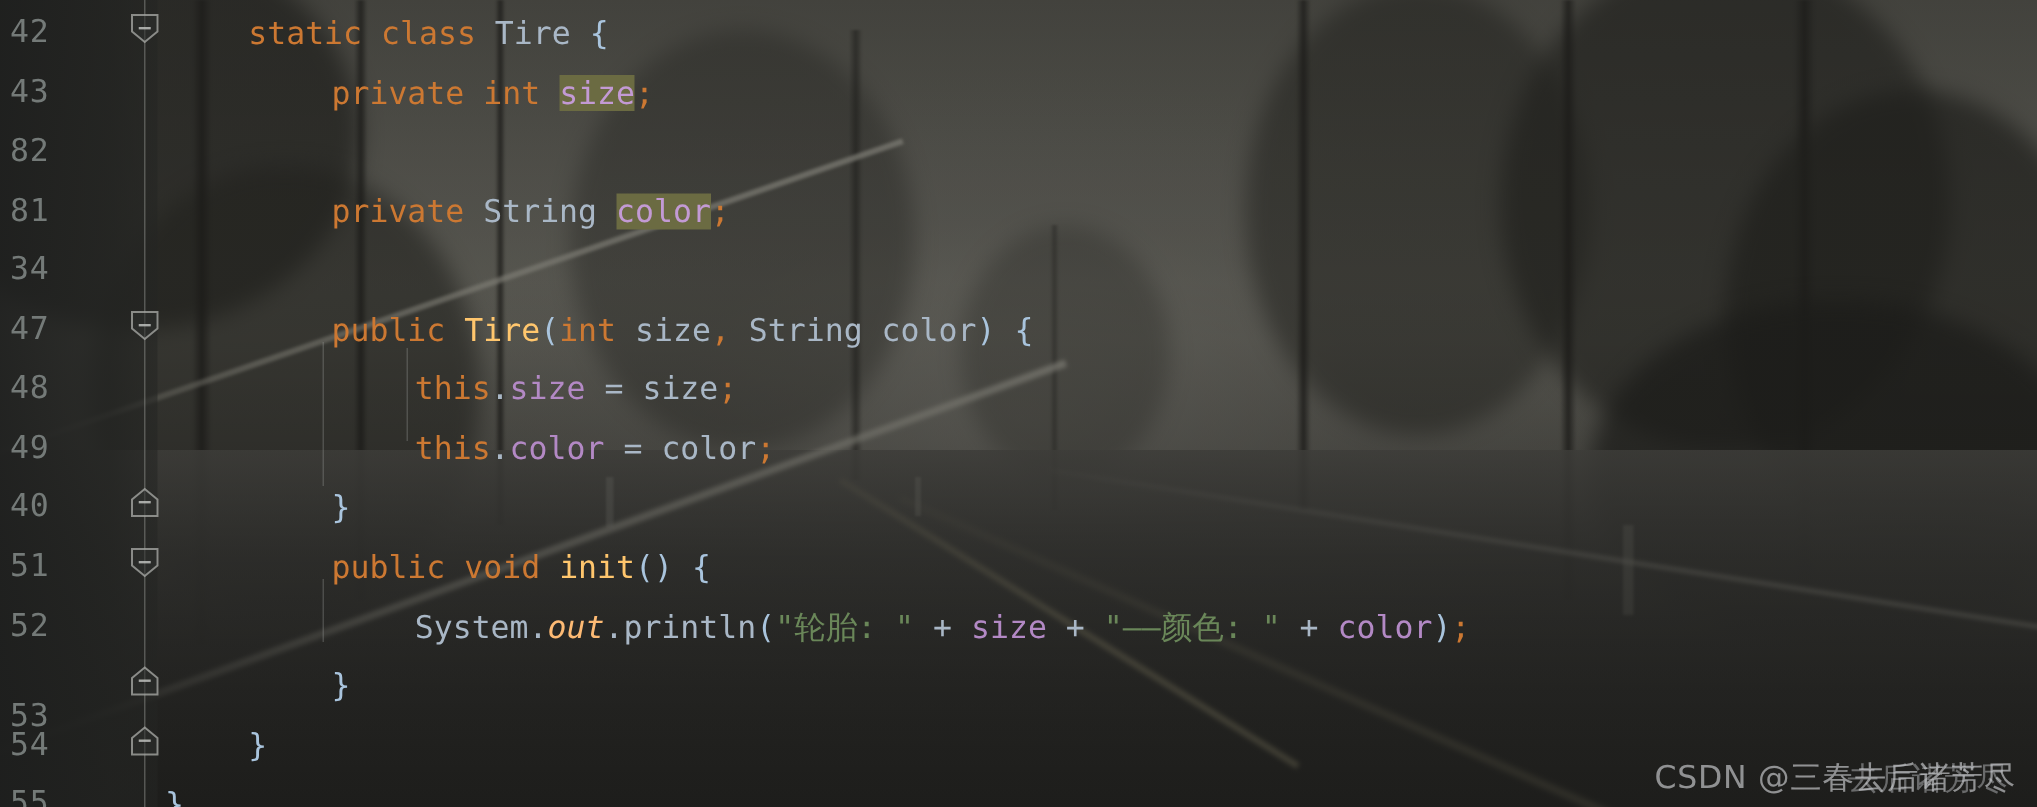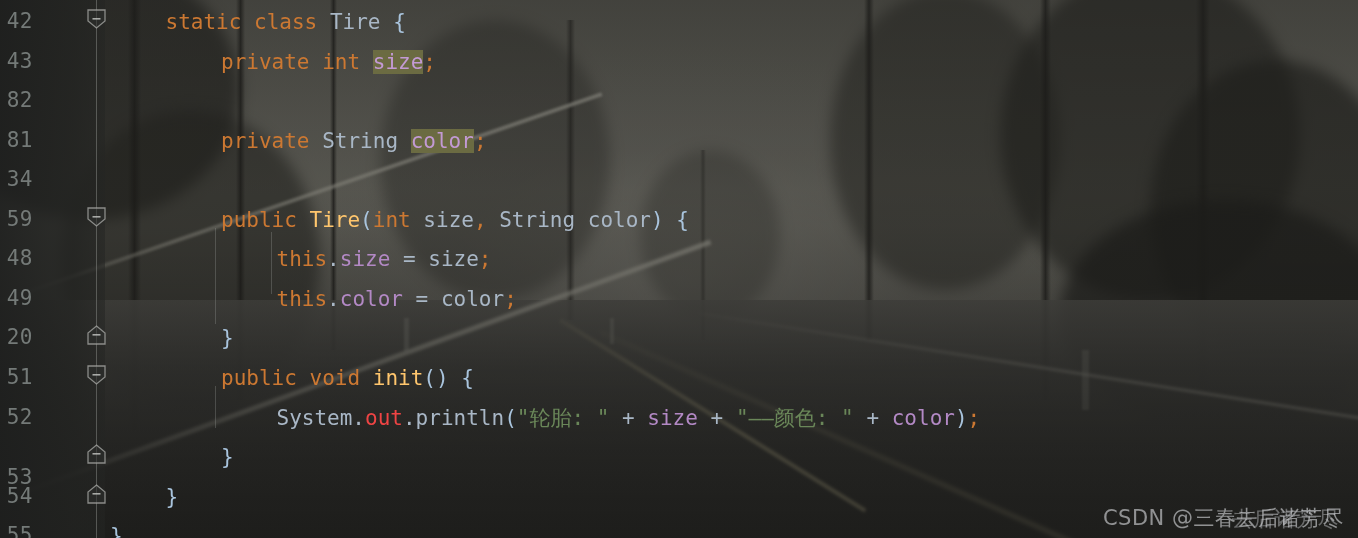--- a/index.html
+++ b/index.html
@@ -110,21 +110,21 @@
   .iguide{position:absolute;width:1px;background:rgba(160,162,158,.30);}
 
   
   .kw{color:#cc7832;}
   .plain{color:#a9b7c6;}
   .cls{color:#a9b7c6;}
   .meth{color:#ffc66d;}
   .fld{color:#b389c5;}
   .fld-hl{color:#c39ad4;background:#6b6b42;}
   .str{color:#6a8759;}
-  .stat{color:#ef4444;}
+  .stat{color:#fdba74;font-style:italic;}
   .punc{color:#a9b7c6;}
   .brace{color:#a9c4dd;}
   .semi{color:#cc7832;}
   .op{color:#a9b7c6;}
 
   
   .watermark{
     position:absolute;right:14px;bottom:6px;
     font-family:"DejaVu Sans",sans-serif;
     font-size:21px;
@@ -187,24 +187,24 @@
   <div class="editor">
 
     <div class="gutter">
       <div class="fold-rail"></div>
       <div id="lnums">
           <div class="lnum" style="top: 11px;">42</div>
           <div class="lnum" style="top: 50.55px; margin-left: 12px;">43</div>
           <div class="lnum" style="top: 90.1px;">82</div>
           <div class="lnum" style="top: 129.65px;">81</div>
           <div class="lnum" style="top: 169.2px;">34</div>
-          <div class="lnum" style="top: 208.75px;">59</div>
+          <div class="lnum" style="top: 208.75px;">47</div>
           <div class="lnum" style="top: 248.3px;">48</div>
           <div class="lnum" style="top: 287.85px;">49</div>
-          <div class="lnum" style="top: 327.4px;">20</div>
+          <div class="lnum" style="top: 327.4px;">40</div>
           <div class="lnum" style="top: 366.95px;">51</div>
           <div class="lnum" style="top: 406.5px;">52</div>
           <div class="lnum" style="top: 467px;">53</div>
           <div class="lnum" style="top: 485.6px;">54</div>
           <div class="lnum" style="top: 525.15px;">55</div>
         </div>
       <div id="folds">
           <div class="fold-mark" style="top: 8px;">
             <svg width="23" height="22" viewBox="0 0 23 22">
               <path d="M3,2 L20,2 L20,13 L11.5,20 L3,13 Z" fill="rgba(46,47,45,.55)" stroke="rgba(166,168,164,.78)" stroke-width="1.3"></path>

